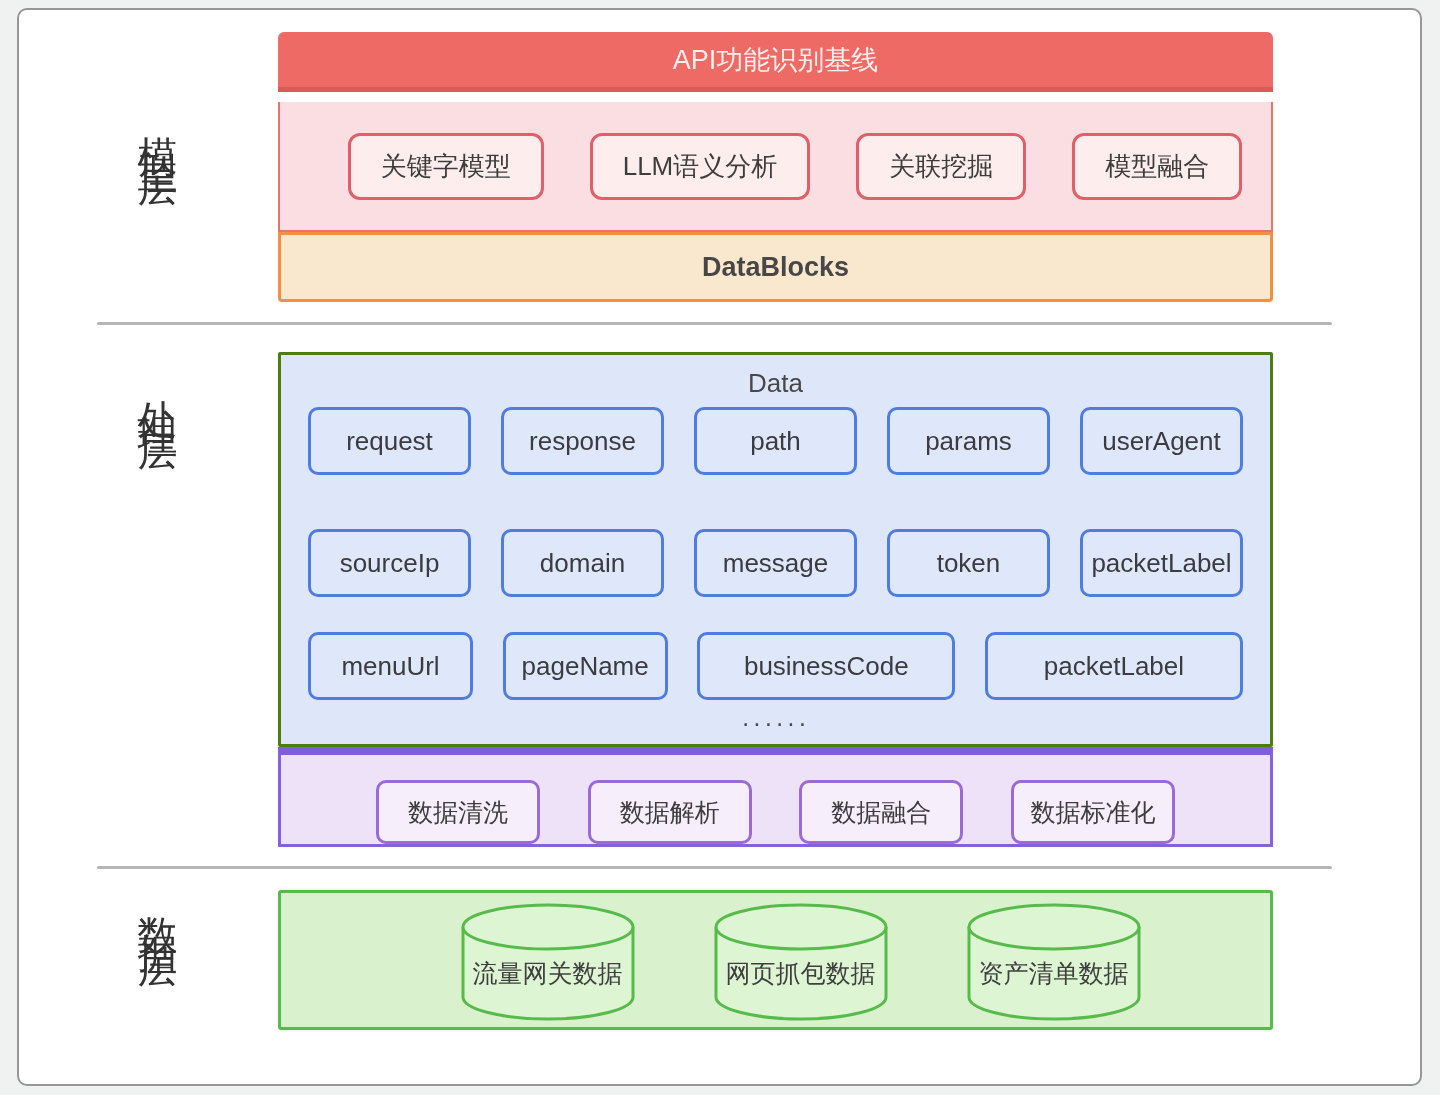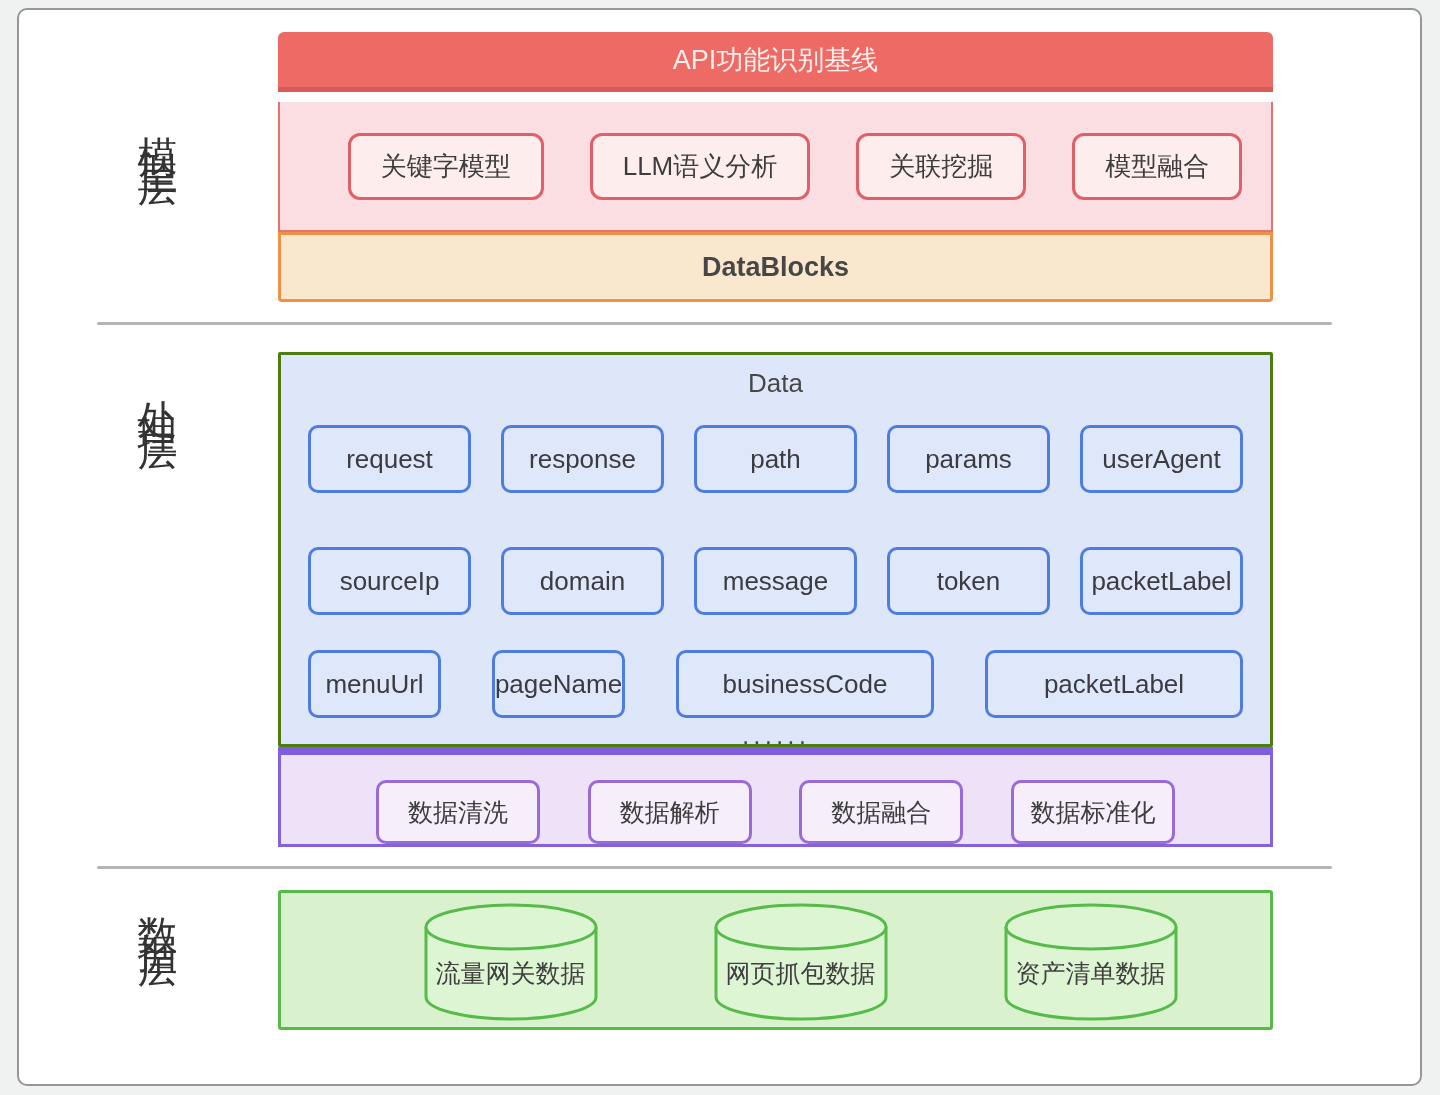--- a/index.html
+++ b/index.html
@@ -72,33 +72,33 @@
     border-radius: 2px;
   }
   .data-title {
     margin-top: 13px; text-align: center;
     font-size: 26px; color: #474747;
   }
   .field-row {
     display: flex; justify-content: space-between;
     padding: 0 27px;
   }
-  .r1 { margin-top: 26px; }
+  .r1 { margin-top: 8px; }
   .r2 { margin-top: 54px; }
   .r3 { margin-top: 35px; }
   .field-box {
     height: 68px;
     display: flex; align-items: center; justify-content: center;
     border: 3px solid #4f7cdf;
     background: #dfe8fb;
     border-radius: 10px;
     font-size: 26px; color: #3b3b40;
   }
   .w-s { width: 163px; }
-  .w-m { width: 133px; }
+  .w-m { width: 165px; }
   .w-l { width: 258px; }
   .ellipsis {
     margin-top: 9px; text-align: center;
     font-size: 25px; letter-spacing: 3px; color: #4a4a4a;
   }
 
   .purple-panel {
     top: 737px; height: 100px;
     background: #ede2f8;
     border: 3px solid #8661dd;
@@ -113,21 +113,21 @@
     background: #f7eefb;
     border-radius: 10px;
     font-size: 25px; color: #3d3d3d;
   }
 
   .green-panel {
     top: 880px; height: 140px;
     background: #d9f2cd;
     border: 3px solid #56bb4b;
     border-radius: 3px;
-    display: flex; justify-content: center; gap: 112px;
+    display: flex; justify-content: center; gap: 75px;
     padding-left: 50px;
   }
   .cylinder { position: relative; width: 178px; height: 122px; margin-top: 8px; }
   .cylinder svg { display: block; }
   .cyl-label {
     position: absolute; left: 50%; top: 56px;
     transform: translateX(-50%);
     white-space: nowrap;
     font-size: 25px; color: #3f3f3f;
   }

